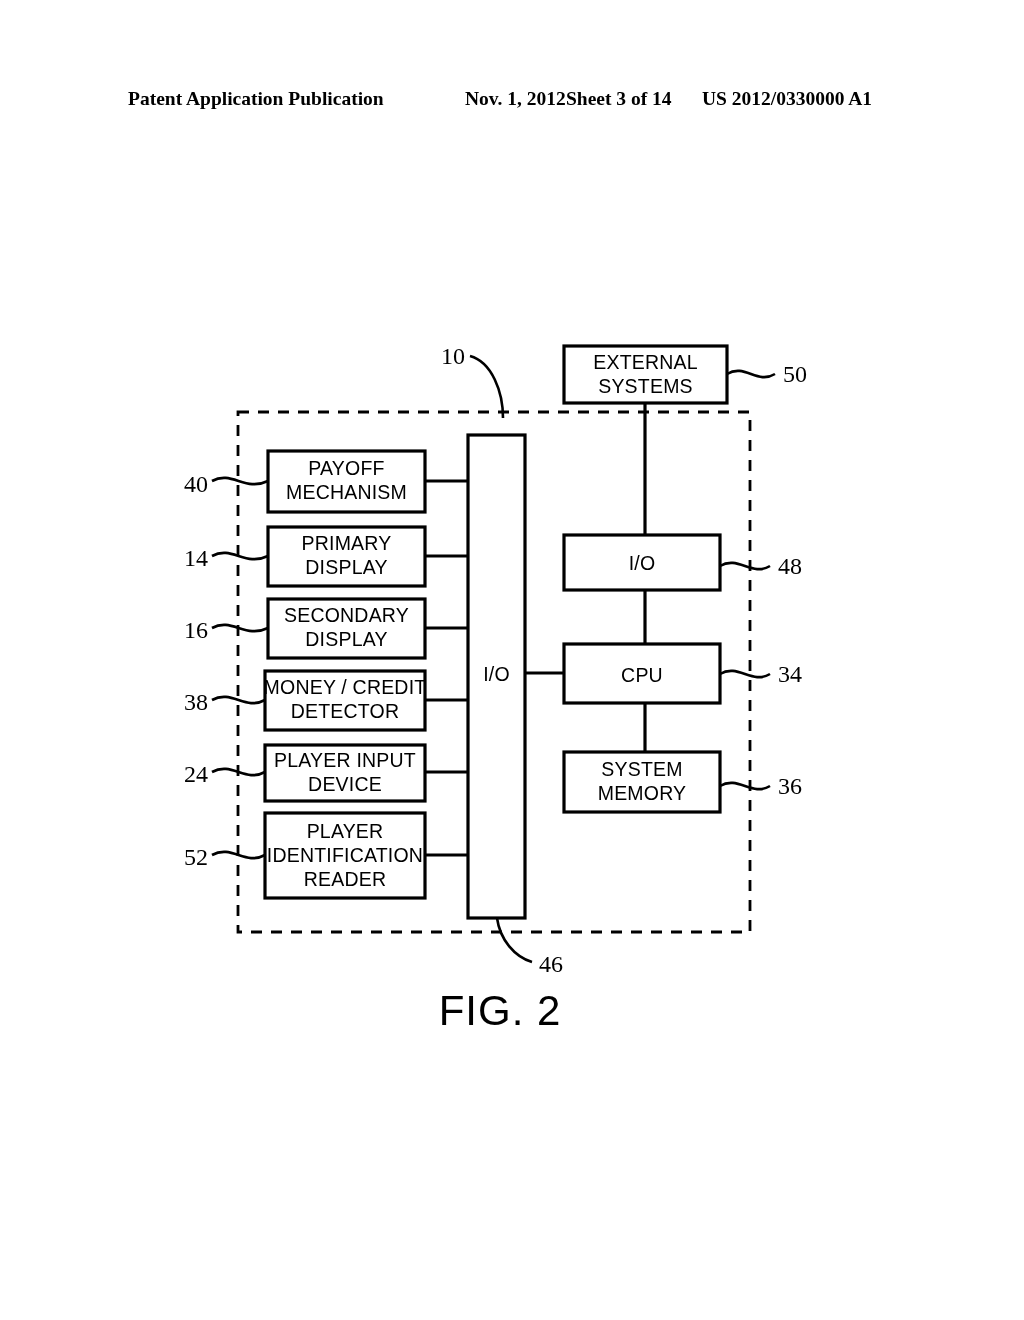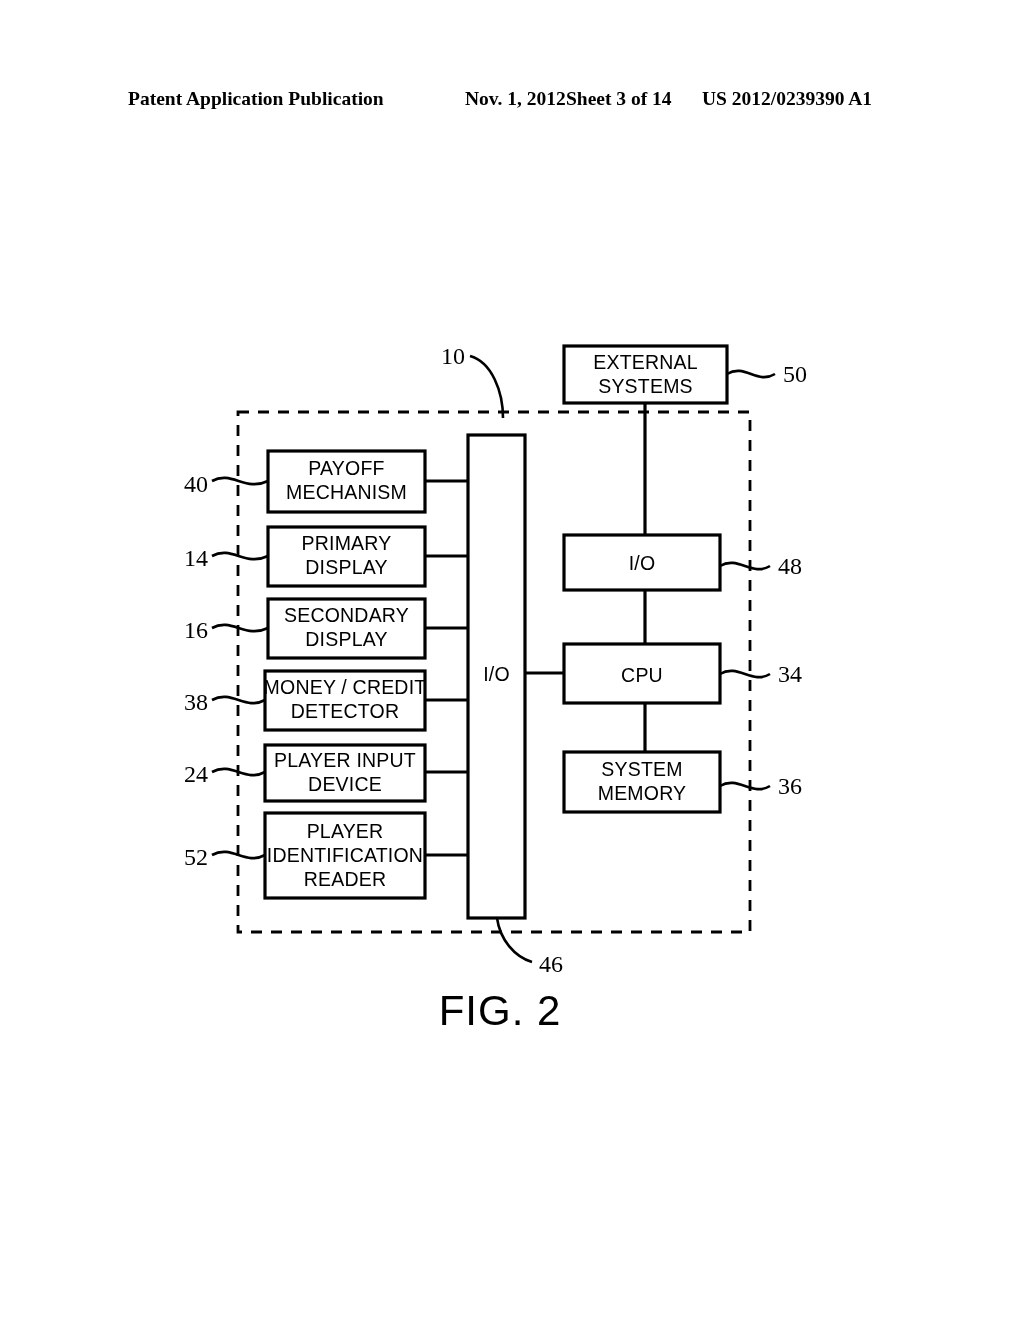--- a/index.html
+++ b/index.html
@@ -97,21 +97,21 @@
     stroke-dasharray: 11 9;
   }
 </style>
 </head>
 <body>
 
 <div id="page-header">
   <span class="hdr hdr-pub">Patent Application Publication</span>
   <span class="hdr hdr-date">Nov. 1, 2012</span>
   <span class="hdr hdr-sheet">Sheet 3 of 14</span>
-  <span class="hdr hdr-num">US 2012/0239390 A1</span>
+  <span class="hdr hdr-num">US 2012/0330000 A1</span>
 </div>
 
 <div id="figure">
 <svg width="1024" height="1320" viewBox="0 0 1024 1320" xmlns="http://www.w3.org/2000/svg">
 
   <rect class="dashbox" x="238" y="412" width="512" height="520"></rect>
 
   <line class="conn" x1="645" y1="403" x2="645" y2="535"></line>
 
   <line class="conn" x1="645" y1="590" x2="645" y2="644"></line>

